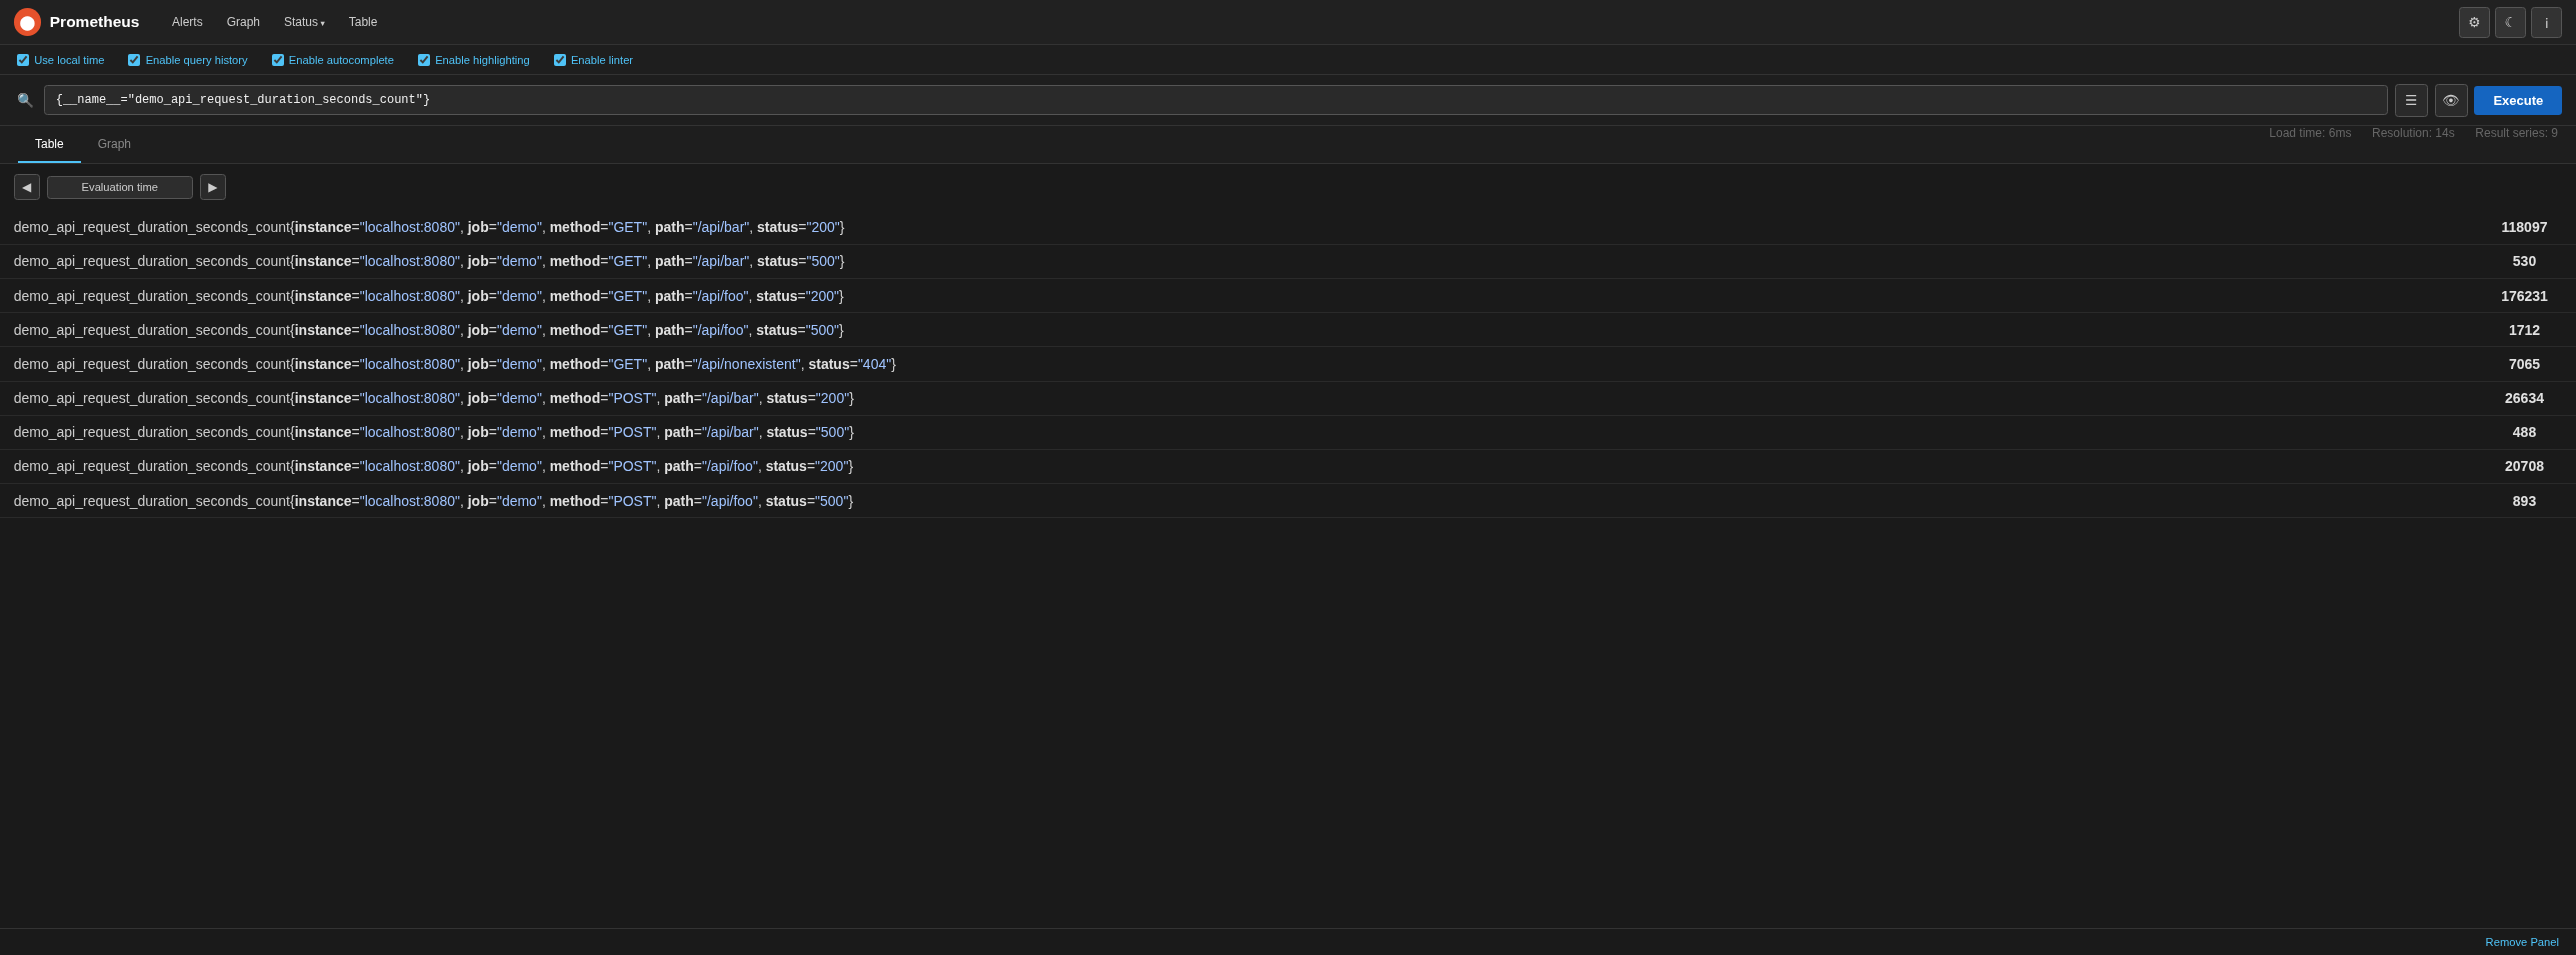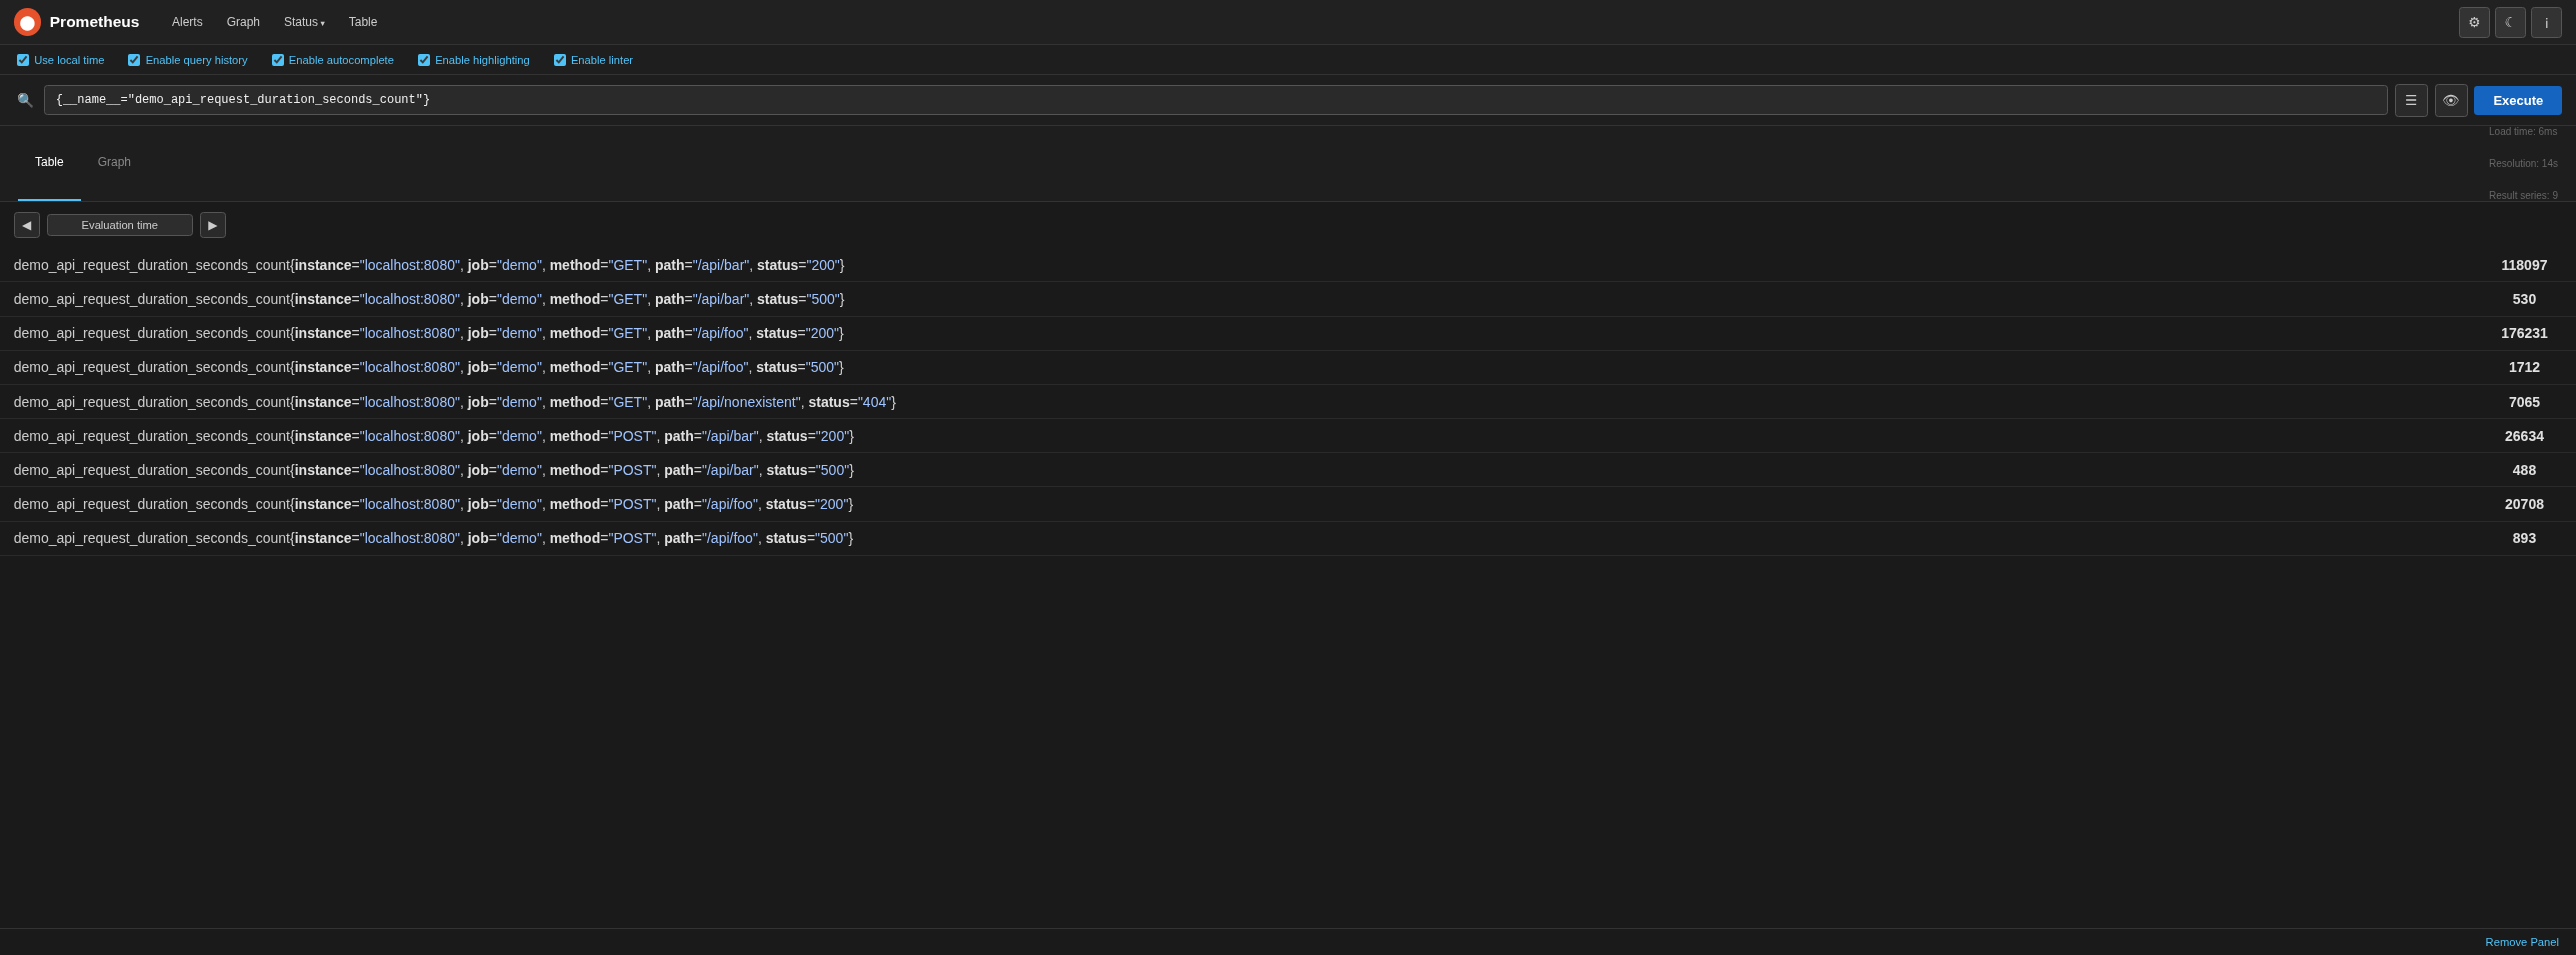--- a/index.html
+++ b/index.html
@@ -174,24 +174,23 @@
       cursor: pointer;
       font-size: 12px;
     }
     .tab-btn.active {
       color: #fff;
       border-bottom-color: #4fc3f7;
     }
     .tab-meta {
       margin-left: auto;
       color: #666;
-      font-size: 10px;
+      font-size: 12px;
       display: flex;
       gap: 20.6px;
-      flex-direction: column;
     }
 
     
     .eval-row {
       padding: 10.3px 13.7px;
       display: flex;
       align-items: center;
       gap: 6.9px;
       background: #1a1a1a;
     }

